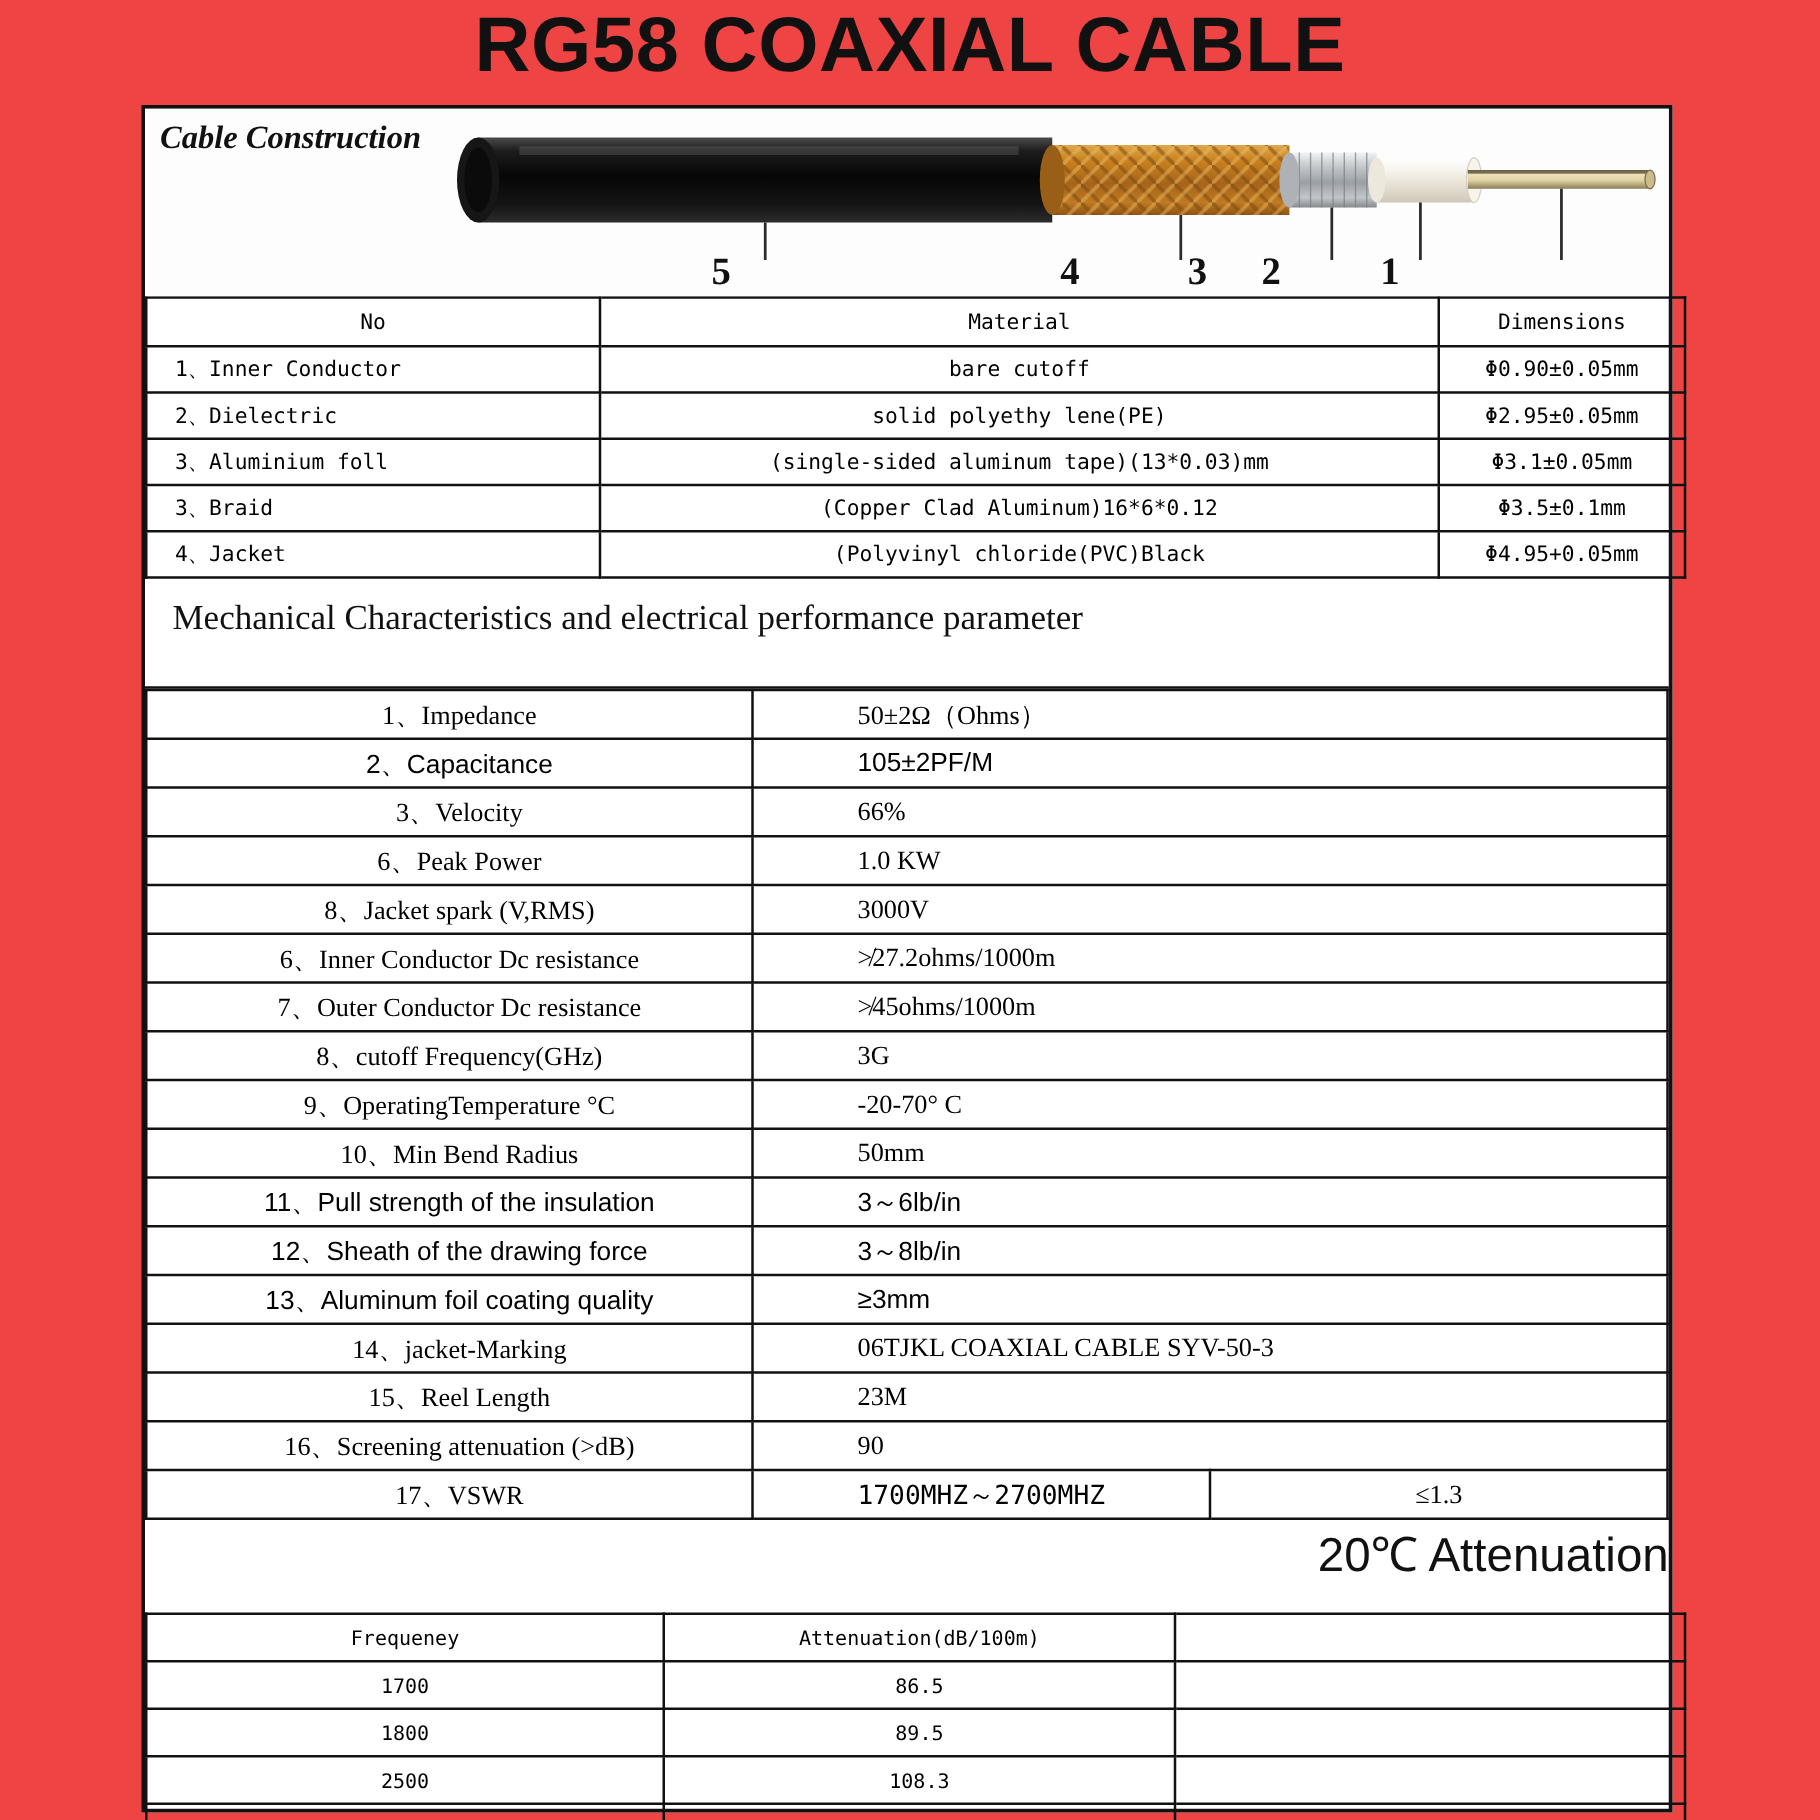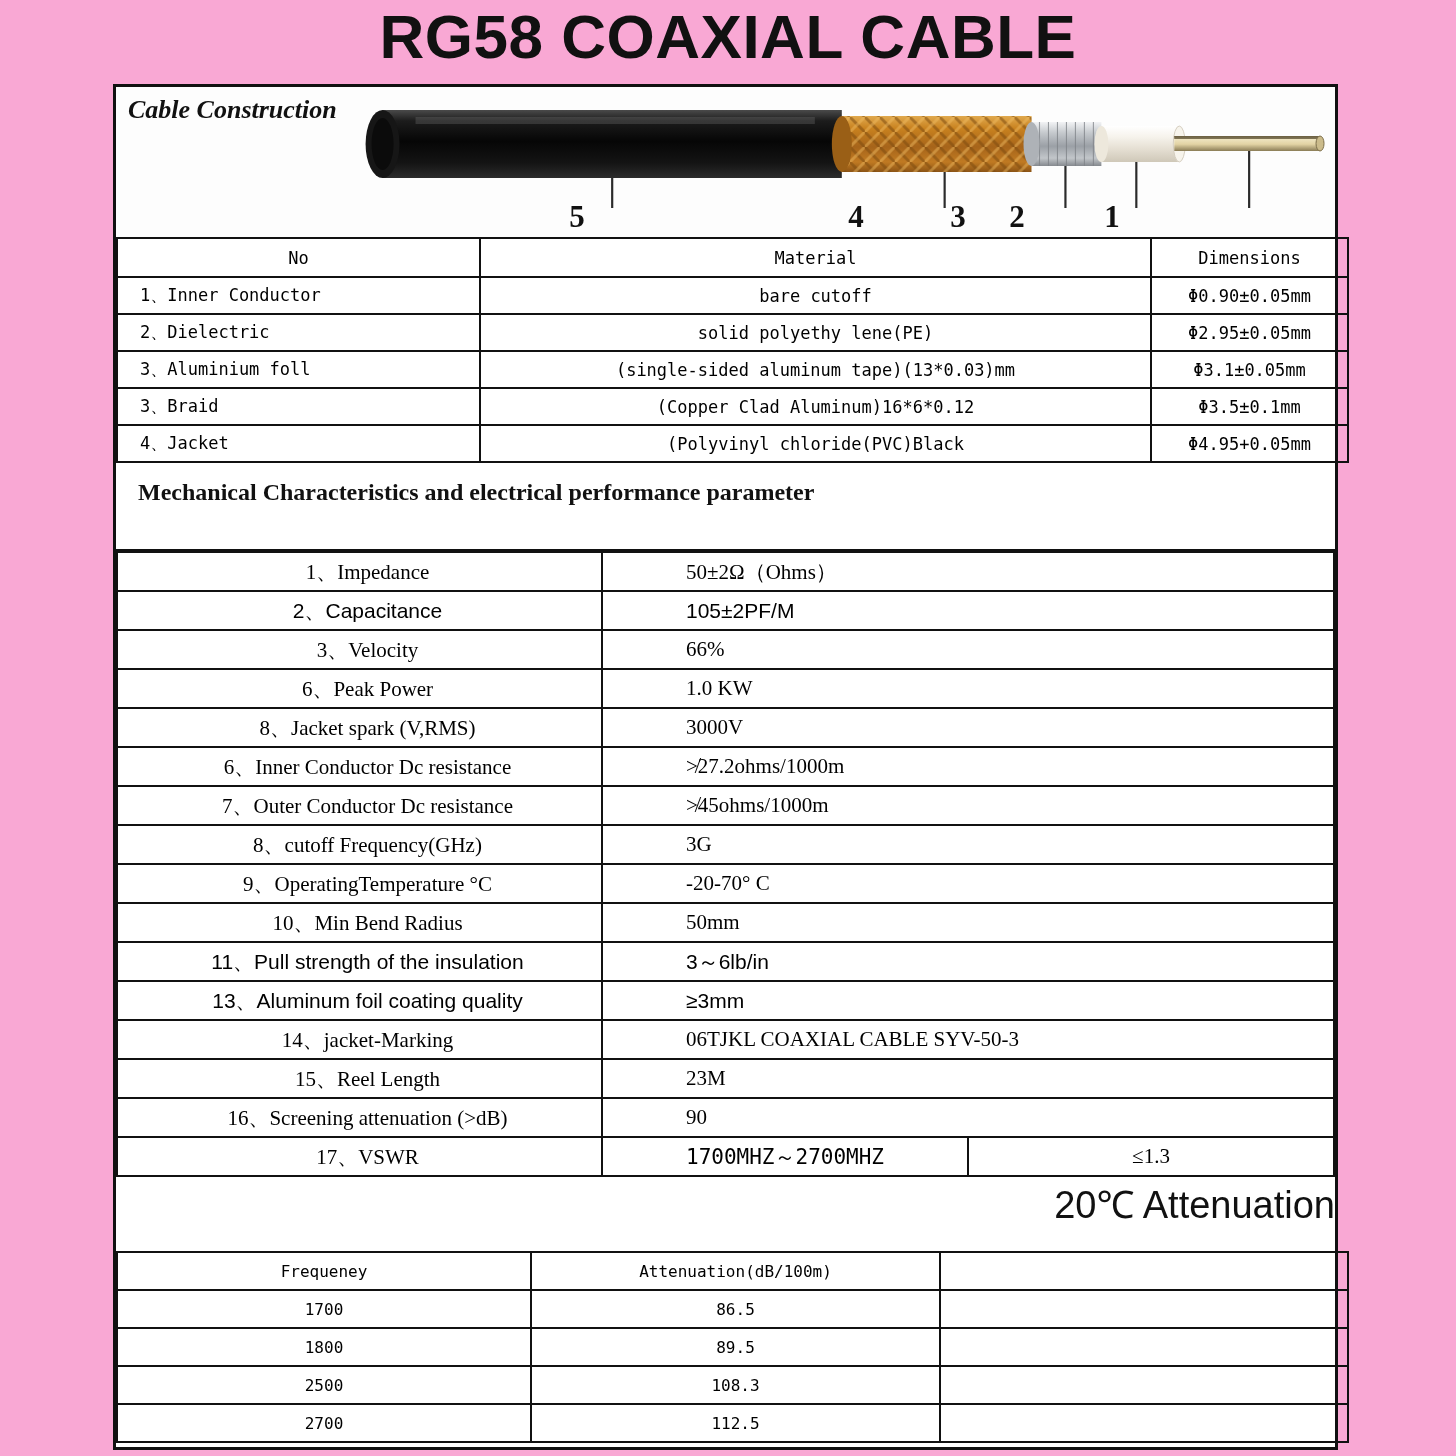--- a/index.html
+++ b/index.html
@@ -12,21 +12,21 @@
     height: 1456px;
     font-family: "Liberation Serif", serif;
     color: #000000;
     overflow: hidden;
   }
 
   #page {
     position: relative;
     width: 1456px;
     height: 1456px;
-    background: #f9a8d4;
+    background: #ef4444;
   }
 
   
   .doc-title {
     position: absolute;
     left: 0;
     top: 2px;
     width: 1456px;
     text-align: center;
     font-family: "Liberation Sans", sans-serif;
@@ -120,22 +120,22 @@
     border-right: 0;
     height: 86px;
     position: relative;
     border-bottom: 2px solid #111111;
   }
   .mech-head-text {
     position: absolute;
     left: 22px;
     top: 16px;
     font-family: "Liberation Serif", serif;
-    font-weight: bold;
-    font-size: 24px;
+    font-weight: normal;
+    font-size: 28px;
     color: #111111;
   }
 
   
   .tbl-mech td {
     height: 37px;
     font-size: 21px;
   }
   .tbl-mech .m-key {
     width: 467px;
@@ -356,20 +356,24 @@
       </tr>
       <tr>
         <td class="m-key serif">10、Min Bend Radius</td>
         <td class="m-val serif" colspan="2">50mm</td>
       </tr>
       <tr>
         <td class="m-key sans">11、Pull strength of the insulation</td>
         <td class="m-val sans" colspan="2">3～6lb/in</td>
       </tr>
       <tr>
+        <td class="m-key sans">12、Sheath of the drawing force</td>
+        <td class="m-val sans" colspan="2">3～8lb/in</td>
+      </tr>
+      <tr>
         <td class="m-key sans">13、Aluminum foil coating quality</td>
         <td class="m-val sans" colspan="2">≥3mm</td>
       </tr>
       <tr>
         <td class="m-key serif">14、jacket-Marking</td>
         <td class="m-val serif" colspan="2">06TJKL COAXIAL CABLE SYV-50-3</td>
       </tr>
       <tr>
         <td class="m-key serif">15、Reel Length</td>
         <td class="m-val serif" colspan="2">23M</td>

